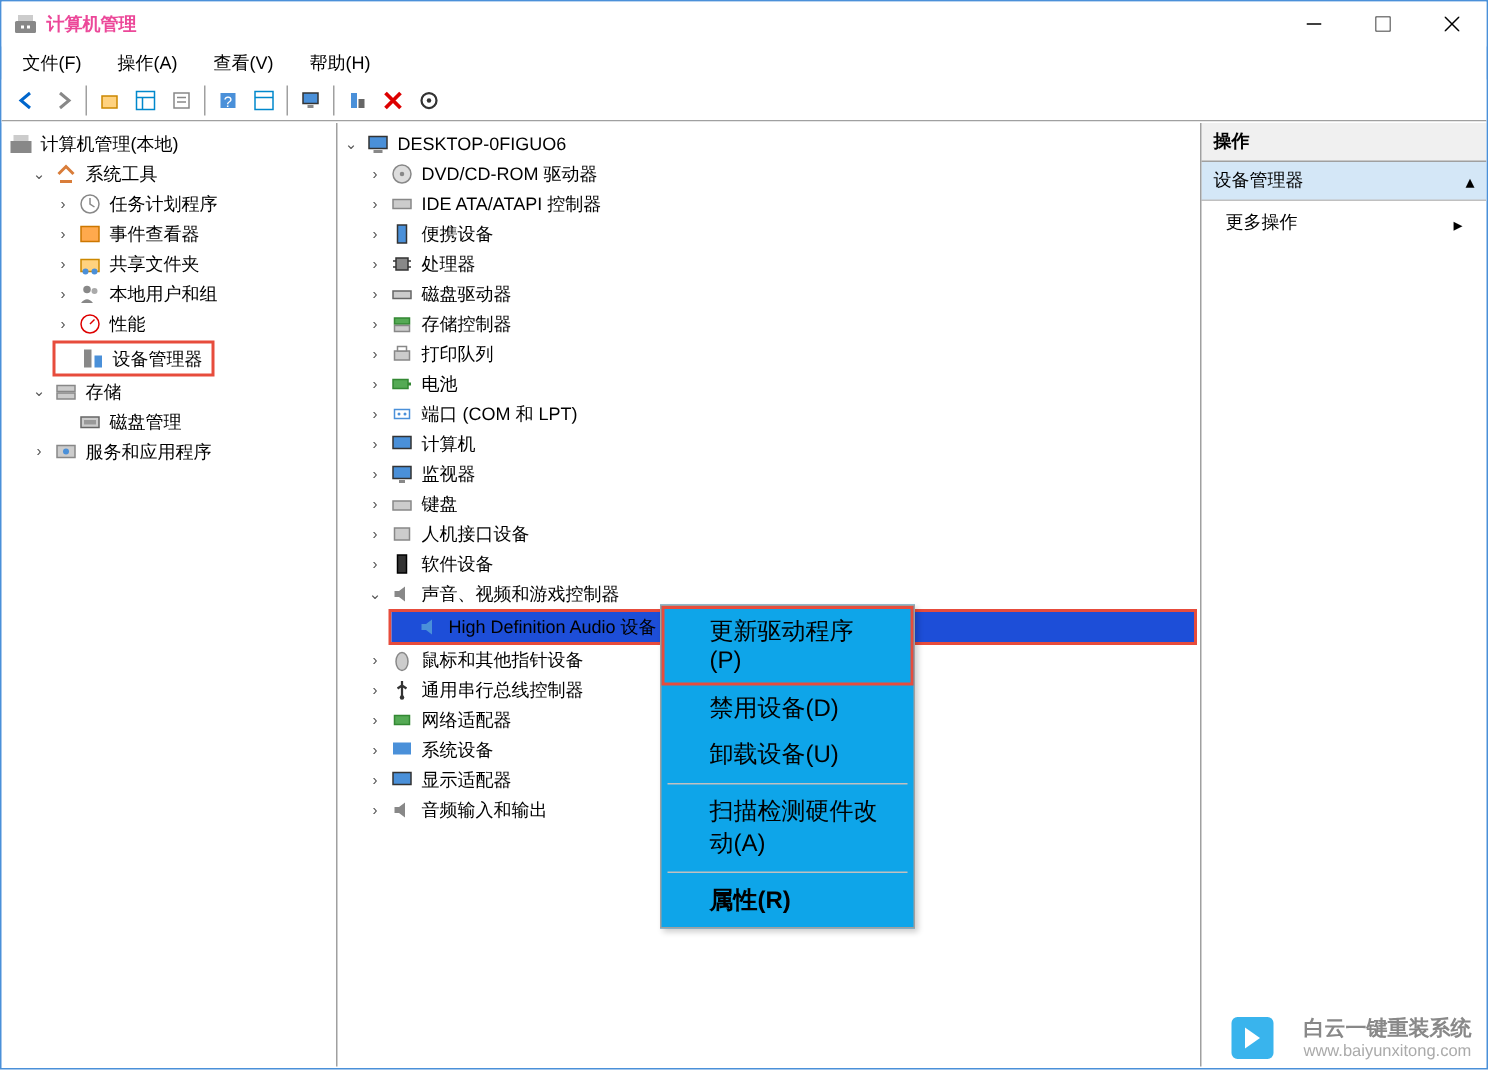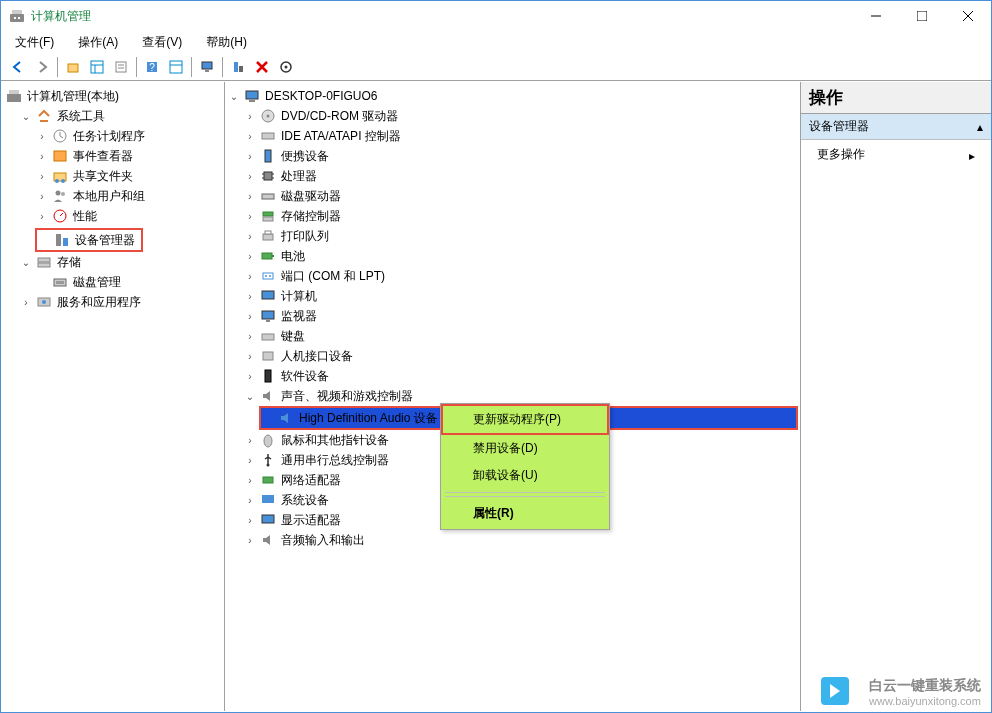--- a/index.html
+++ b/index.html
@@ -1,54 +1,54 @@
 <!DOCTYPE html>
 <html><head>
   <meta charset="utf-8">
   <style>
     * { box-sizing: border-box; margin: 0; padding: 0; font-family: "Microsoft YaHei", "Segoe UI", sans-serif; }
     body { width: 992px; height: 713px; background: #fff; border: 1px solid #4a90d9; overflow: hidden; position: relative; }
     
     .titlebar { height: 30px; display: flex; align-items: center; padding-left: 8px; background: #fff; }
     .titlebar-icon { width: 16px; height: 16px; margin-right: 6px; }
-    .titlebar-text { font-size: 12px; color: #15803d; flex: 1; }
+    .titlebar-text { font-size: 12px; color: #ec4899; flex: 1; font-weight: bold; }
     .window-controls { display: flex; height: 100%; }
     .window-btn { width: 46px; display: flex; align-items: center; justify-content: center; font-size: 12px; }
     
     .menubar { height: 22px; display: flex; align-items: center; padding-left: 8px; font-size: 12px; gap: 12px; }
     .menu-item { padding: 2px 6px; }
     
     .toolbar { height: 28px; display: flex; align-items: center; padding: 2px 6px; gap: 2px; border-bottom: 1px solid #a0a0a0; background: #fff; }
     .tool-btn { width: 22px; height: 22px; display: flex; align-items: center; justify-content: center; border: 1px solid transparent; }
     .tool-sep { width: 1px; height: 20px; background: #a0a0a0; margin: 0 2px; }
     
     .content { display: flex; height: calc(100% - 81px); border-top: 1px solid #fff; }
     
     .left-pane { width: 224px; border-right: 1px solid #a0a0a0; overflow: auto; padding: 4px 2px; }
     .center-pane { flex: 1; border-right: 1px solid #a0a0a0; overflow: auto; padding: 4px 2px; position: relative; }
     .right-pane { width: 190px; display: flex; flex-direction: column; }
     
-    .right-header { background: #f0f0f0; border-bottom: 1px solid #a0a0a0; padding: 4px 8px; font-size: 17px; font-weight: bold; }
+    .right-header { background: #f0f0f0; border-bottom: 1px solid #a0a0a0; padding: 4px 8px; font-size: 12px; font-weight: bold; }
     .right-section { background: #d4e7f7; padding: 4px 8px; font-size: 12px; border-bottom: 1px solid #c0c0c0; display: flex; justify-content: space-between; align-items: center; }
     .right-link { padding: 6px 16px; font-size: 12px; display: flex; justify-content: space-between; align-items: flex-end; }
     
     .tree-node { display: flex; align-items: center; height: 20px; font-size: 12px; white-space: nowrap; padding-right: 4px; }
     .expander { width: 14px; display: inline-flex; justify-content: center; cursor: pointer; color: #555; font-size: 10px; }
     .tree-icon { width: 16px; height: 16px; margin: 0 3px; display: inline-flex; align-items: center; justify-content: center; }
     .tree-label { padding: 1px 2px; }
     .tree-children { padding-left: 16px; }
     
     .highlighted-box { border: 2px solid #e74c3c; display: inline-block; }
     .selected-item { background: #1d4ed8; }
     
-    .context-menu { position: absolute; background: #bef264; border: 1px solid #a0a0a0; box-shadow: 2px 2px 4px rgba(0,0,0,0.2); font-size: 12px; width: 170px; padding: 2px; }
+    .context-menu { position: absolute; background: #0ea5e9; border: 1px solid #a0a0a0; box-shadow: 2px 2px 4px rgba(0,0,0,0.2); font-size: 16px; width: 170px; padding: 2px; }
     .context-item { padding: 5px 20px 5px 30px; }
     .context-sep { height: 1px; background: #c0c0c0; margin: 3px 2px; }
     
-    .watermark { position: absolute; bottom: 5px; right: 10px; display: flex; align-items: flex-start; gap: 20px; font-size: 14px; color: #888; font-weight: bold;}
+    .watermark { position: absolute; bottom: 5px; right: 10px; display: flex; align-items: center; gap: 20px; font-size: 14px; color: #888; font-weight: bold;}
     .watermark-icon { width: 28px; height: 28px; background: #39b4ed; border-radius: 4px; display: flex; align-items: center; justify-content: center; }
     .watermark-url { font-size: 11px; color: #aaa; font-weight: normal;}
     
     svg { display: block; }
   </style>
 </head>
 <body>
 
 <div class="titlebar">
   <span class="titlebar-icon">
@@ -508,20 +508,21 @@
         </div>
     </div>
 
     <div class="context-menu" style="left:215px; top:321px;">
       <span class="highlighted-box" style="display:block; margin:-2px -2px 0 -2px;">
         <div class="context-item">更新驱动程序(P)</div>
       </span>
       <div class="context-item">禁用设备(D)</div>
       <div class="context-item">卸载设备(U)</div>
       <div class="context-sep"></div>
+      <div class="context-item">扫描检测硬件改动(A)</div>
       <div class="context-sep"></div>
       <div class="context-item" style="font-weight:bold;">属性(R)</div>
     </div>
   </div>
 
   <div class="right-pane">
     <div class="right-header">操作</div>
     <div class="right-section">
       <span>设备管理器</span>
       <span>▴</span>

